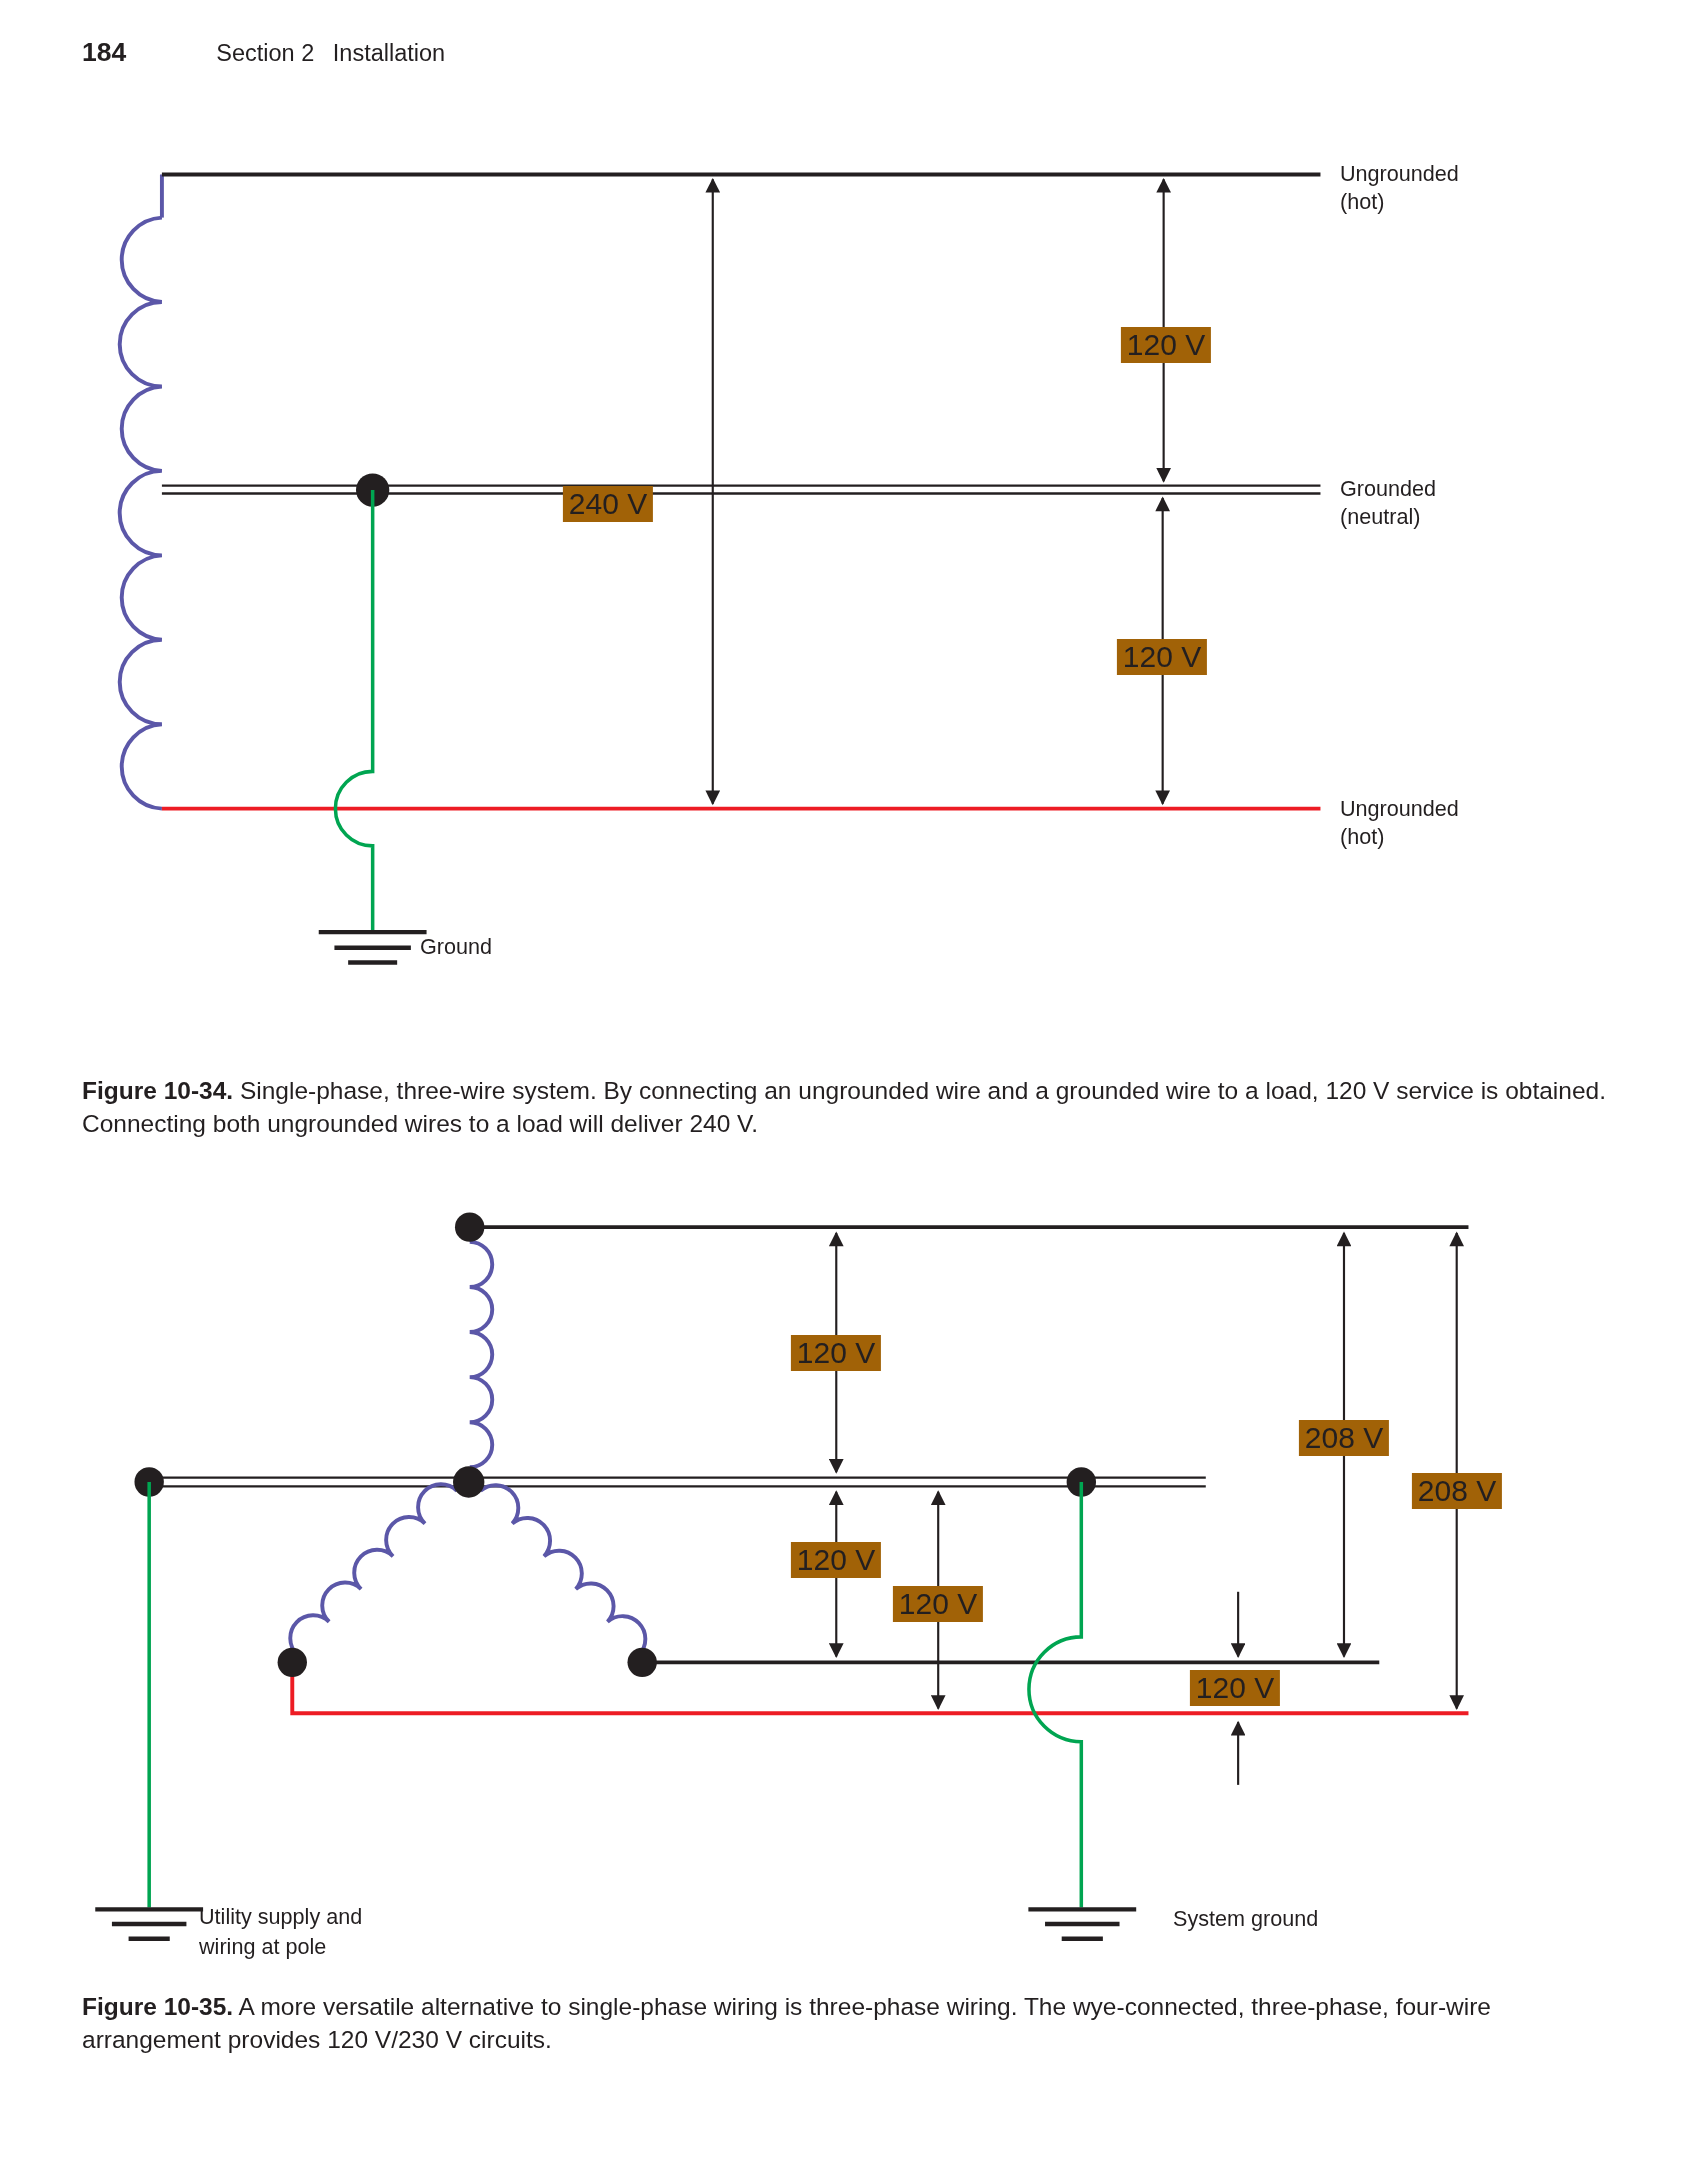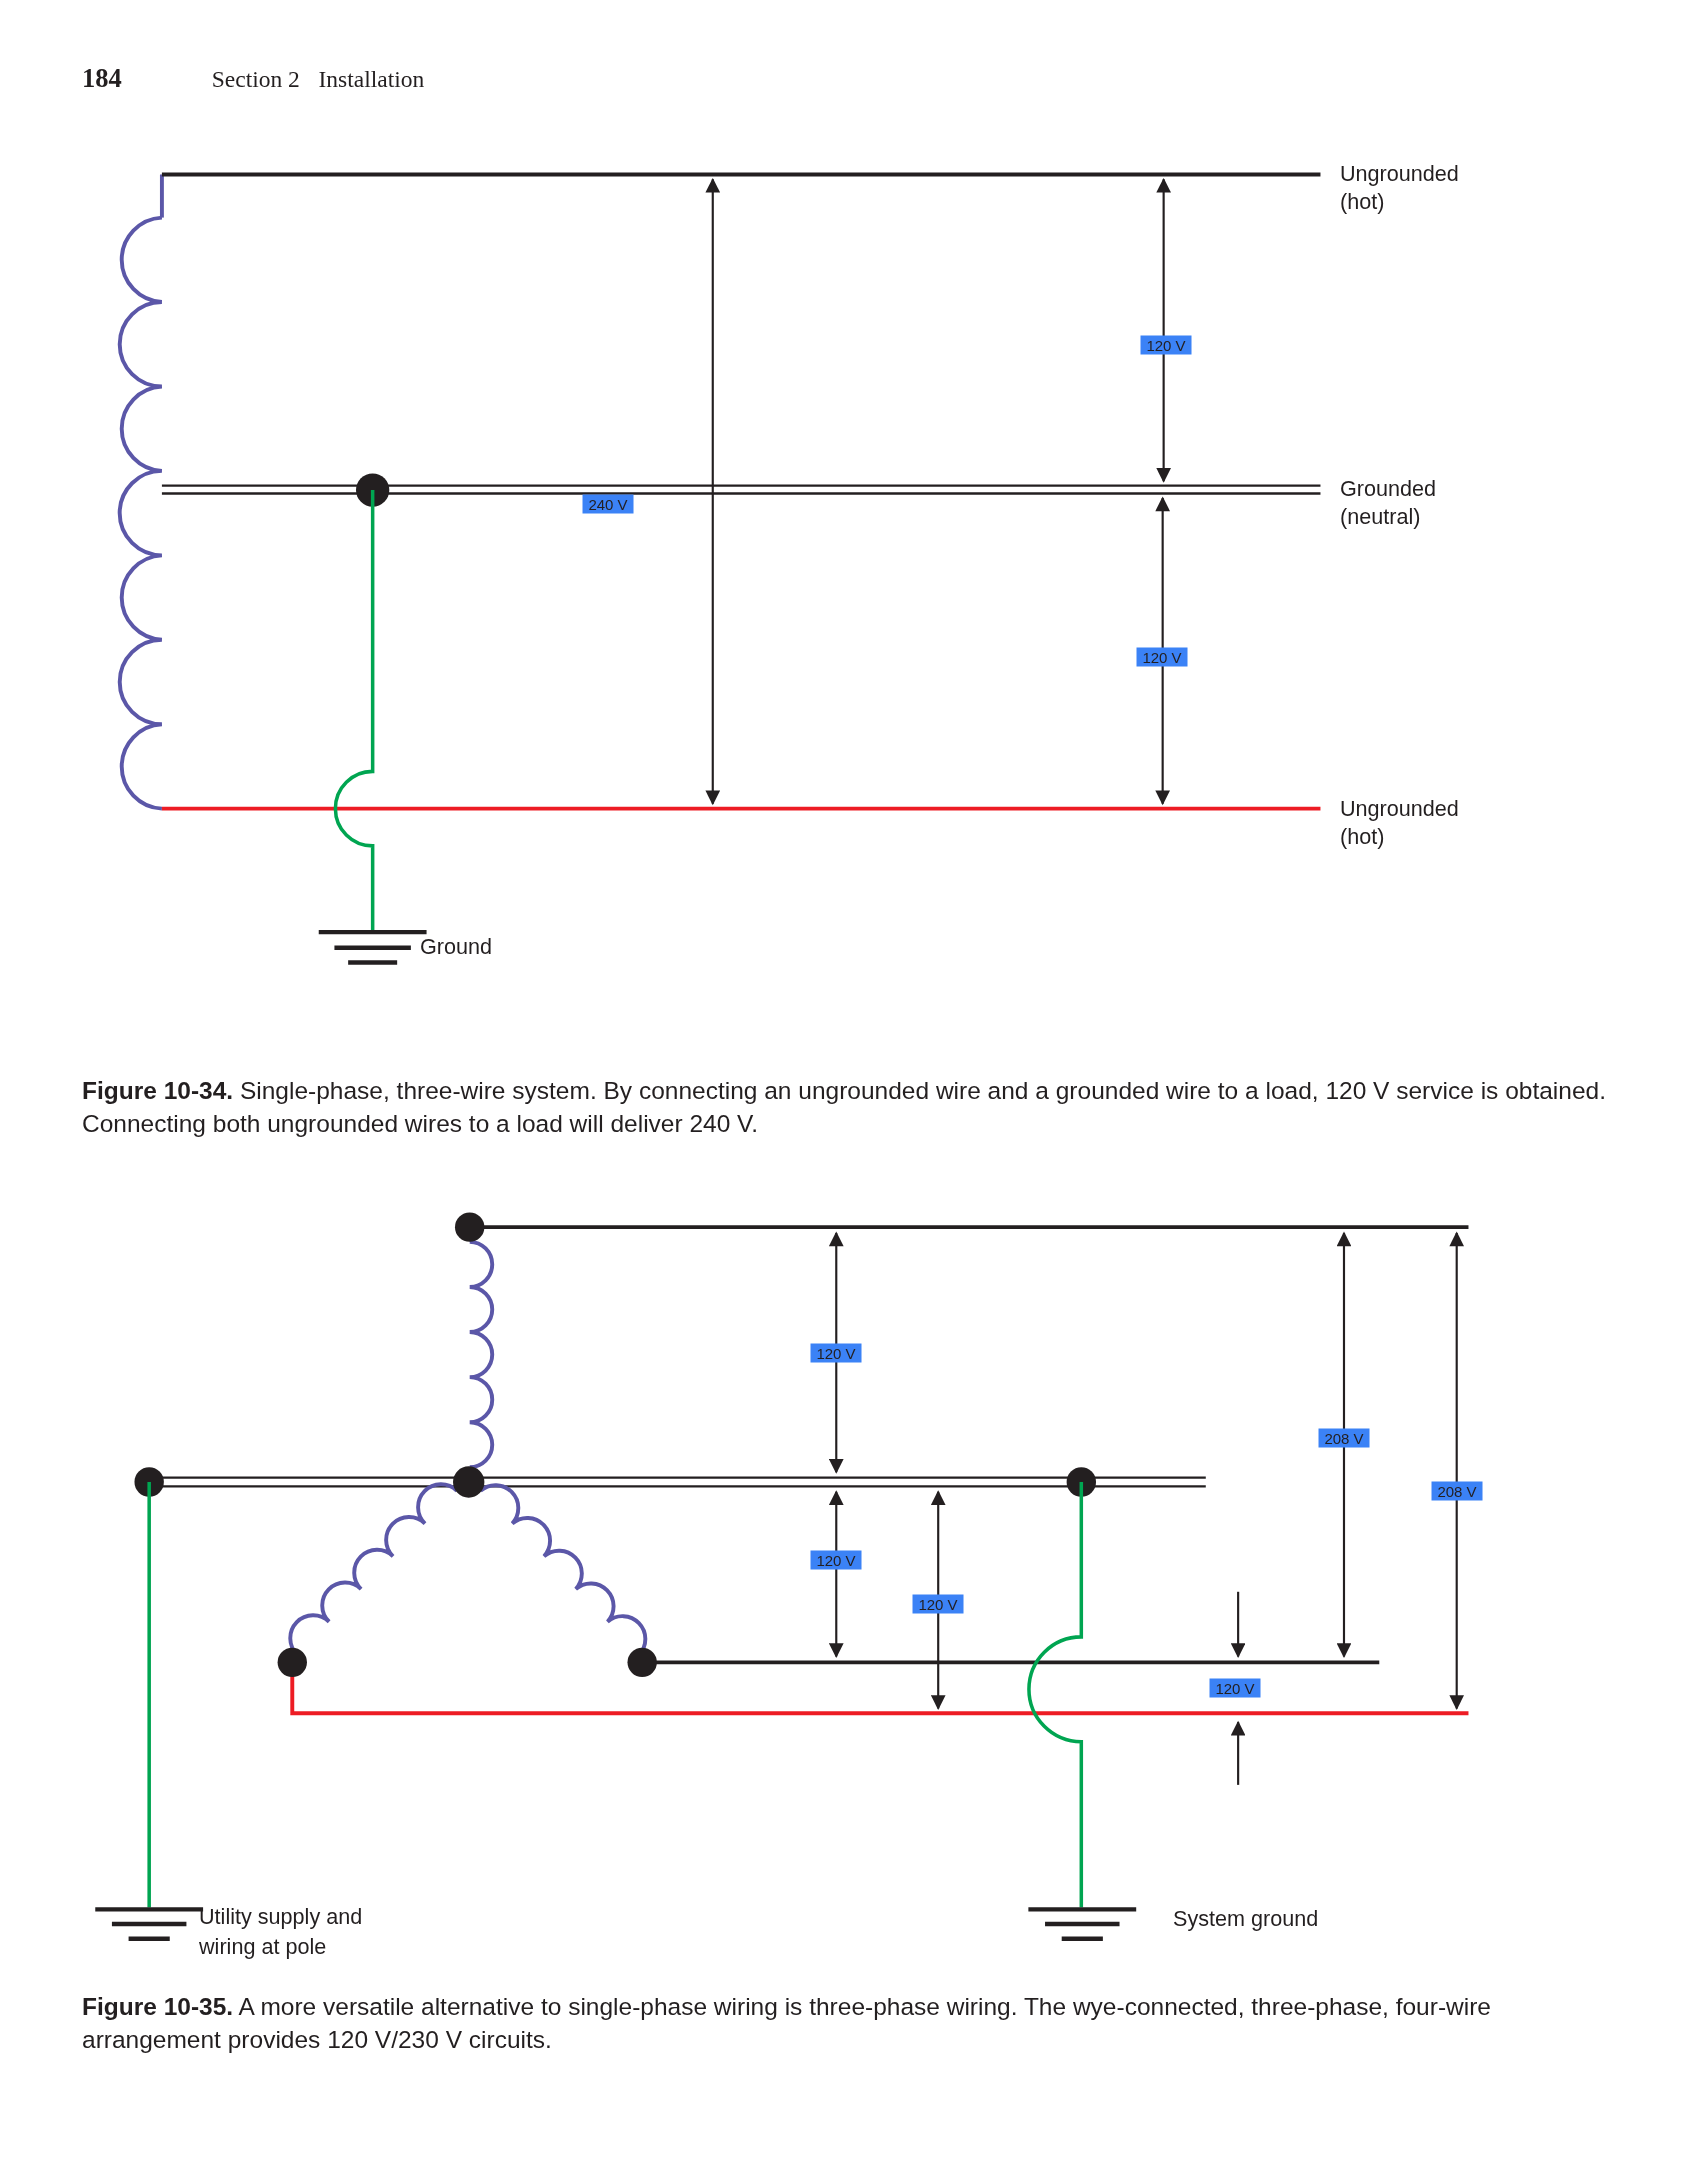--- a/index.html
+++ b/index.html
@@ -14,26 +14,26 @@
   .wire-thin{stroke:var(--wire-black,#231f20);stroke-width:2.4;fill:none;}
   .wire-red{stroke:var(--wire-red,#ed1c24);stroke-width:4;fill:none;}
   .wire-green{stroke:var(--wire-green,#00a551);stroke-width:3.6;fill:none;}
   .coil{stroke:var(--coil-purple,#5b57a8);stroke-width:4;fill:none;}
   .arrow{stroke:var(--wire-black,#231f20);stroke-width:2.2;fill:none;}
   .gnd{stroke:var(--wire-black,#231f20);stroke-width:4.5;fill:none;}
   .dot{fill:var(--wire-black,#231f20);}
   
   .vlabel{
     position:absolute;transform:translate(-50%,-50%);
-    background:#3b82f6;padding:1px 5.9px;font-size:15px;white-space:nowrap;
+    background:#a16207;padding:1px 5.9px;font-size:30px;white-space:nowrap;
   }
   .wlabel{position:absolute;font-size:21.6px;line-height:28px;white-space:nowrap;}
   .glabel{position:absolute;font-size:21.6px;line-height:30px;white-space:nowrap;}
-  .header{position:absolute;left:82px;top:63px;display:flex;align-items:baseline;
-    font-family:Liberation Serif, serif;}
+  .header{position:absolute;left:82px;top:37px;display:flex;align-items:baseline;
+    font-family:Liberation Sans, sans-serif;}
   .page-num{font-size:26.5px;font-weight:bold;}
   .section{font-size:23.5px;margin-left:90px;}
   .section-title{font-size:23.5px;margin-left:18.6px;}
   .caption{
     position:absolute;left:82px;width:1547px;font-size:24.5px;line-height:33px;
   }
   .caption b{font-weight:bold;}
 </style>
 </head>
 <body>

